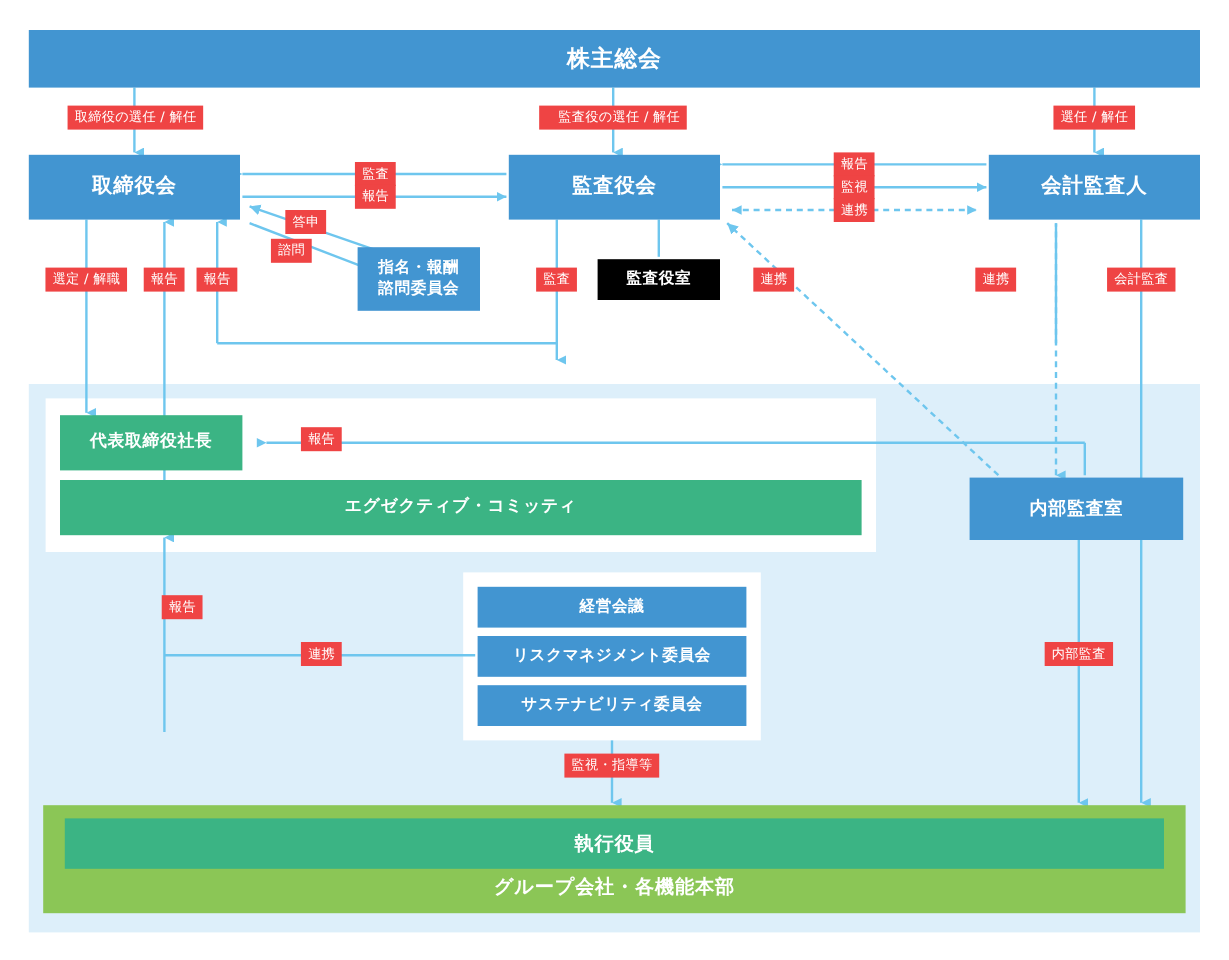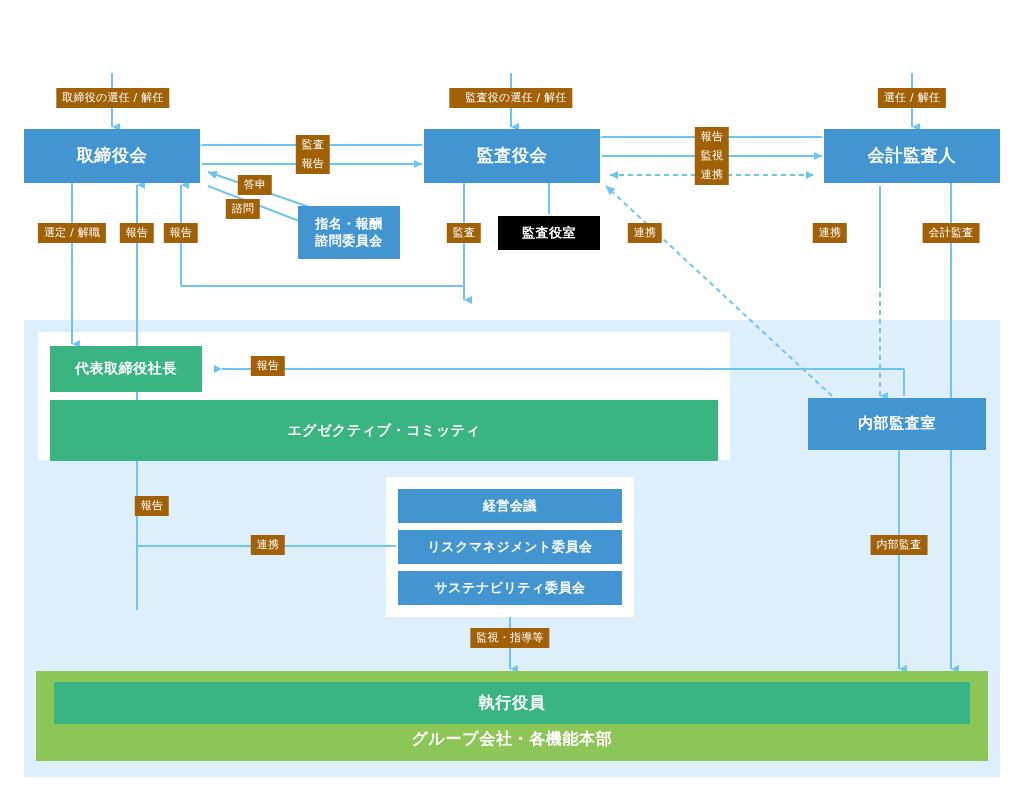--- a/index.html
+++ b/index.html
@@ -48,21 +48,21 @@
     letter-spacing: 0.04em;
   }
   .node-blue   { background: #4295d1; }
   .node-indigo { background: #000000; }
   .node-green  { background: #3bb484; }
   .node-lgreen { background: #8bc656; }
 
   .edge-label {
     position: absolute;
     box-sizing: border-box;
-    background: #a16207;
+    background: #ef4444;
     color: #ffffff;
     font-size: 11px;
     line-height: 1;
     padding: 4px 6px 5px 6px;
     white-space: nowrap;
     transform: translate(-50%, -50%);
     letter-spacing: 0.02em;
   }
 </style>
 </head>
@@ -135,27 +135,28 @@
       <path d="M137,546 L396,546"></path>
 
       <path d="M510,617 L510,669" marker-end="url(#ar-down)"></path>
 
       <path d="M899,450 L899,669" marker-end="url(#ar-down)"></path>
 
     </g>
   </svg>
 
   <div class="layer" id="node-layer">
+      <div class="node node-blue" style="left: 24px; top: 25px; width: 976px; height: 48px; font-size: 19px;">株主総会</div>
       <div class="node node-blue" style="left: 24px; top: 129px; width: 176px; height: 54px; font-size: 17px;">取締役会</div>
       <div class="node node-blue" style="left: 824px; top: 129px; width: 176px; height: 54px; font-size: 17px;">会計監査人</div>
       <div class="node node-blue" style="left: 424px; top: 129px; width: 176px; height: 54px; font-size: 17px;">監査役会</div>
       <div class="node node-blue" style="left: 298px; top: 206px; width: 102px; height: 53px; font-size: 13px;">指名・報酬<br>諮問委員会</div>
       <div class="node node-indigo" style="left: 498px; top: 216px; width: 102px; height: 34px; font-size: 13px;">監査役室</div>
       <div class="node node-green" style="left: 50px; top: 346px; width: 152px; height: 46px; font-size: 14px;">代表取締役社長</div>
-      <div class="node node-green" style="left: 50px; top: 400px; width: 668px; height: 61px; font-size: 14px;">エグゼクティブ・コミッティ</div>
+      <div class="node node-green" style="left: 50px; top: 400px; width: 668px; height: 46px; font-size: 14px;">エグゼクティブ・コミッティ</div>
       <div class="node node-blue" style="left: 398px; top: 489px; width: 224px; height: 34px; font-size: 13px;">経営会議</div>
       <div class="node node-blue" style="left: 398px; top: 530px; width: 224px; height: 34px; font-size: 13px;">リスクマネジメント委員会</div>
       <div class="node node-blue" style="left: 398px; top: 571px; width: 224px; height: 34px; font-size: 13px; text-align: center;">サステナビリティ委員会</div>
       <div class="node node-blue" style="left: 808px; top: 398px; width: 178px; height: 52px; font-size: 15px;">内部監査室</div>
       <div class="node node-lgreen" style="left: 36px; top: 671px; width: 952px; height: 90px; font-size: 16px; align-items: flex-end; padding-bottom: 12px;">グループ会社・各機能本部</div>
       <div class="node node-green" style="left: 54px; top: 682px; width: 916px; height: 42px; font-size: 16px;">執行役員</div>
     </div>
   <div class="layer" id="label-layer">
       <div class="edge-label" style="left: 113px; top: 98px;">取締役の選任 / 解任</div>
       <div class="edge-label" style="left: 511px; top: 98px; padding-left: 16px;">監査役の選任 / 解任</div>

